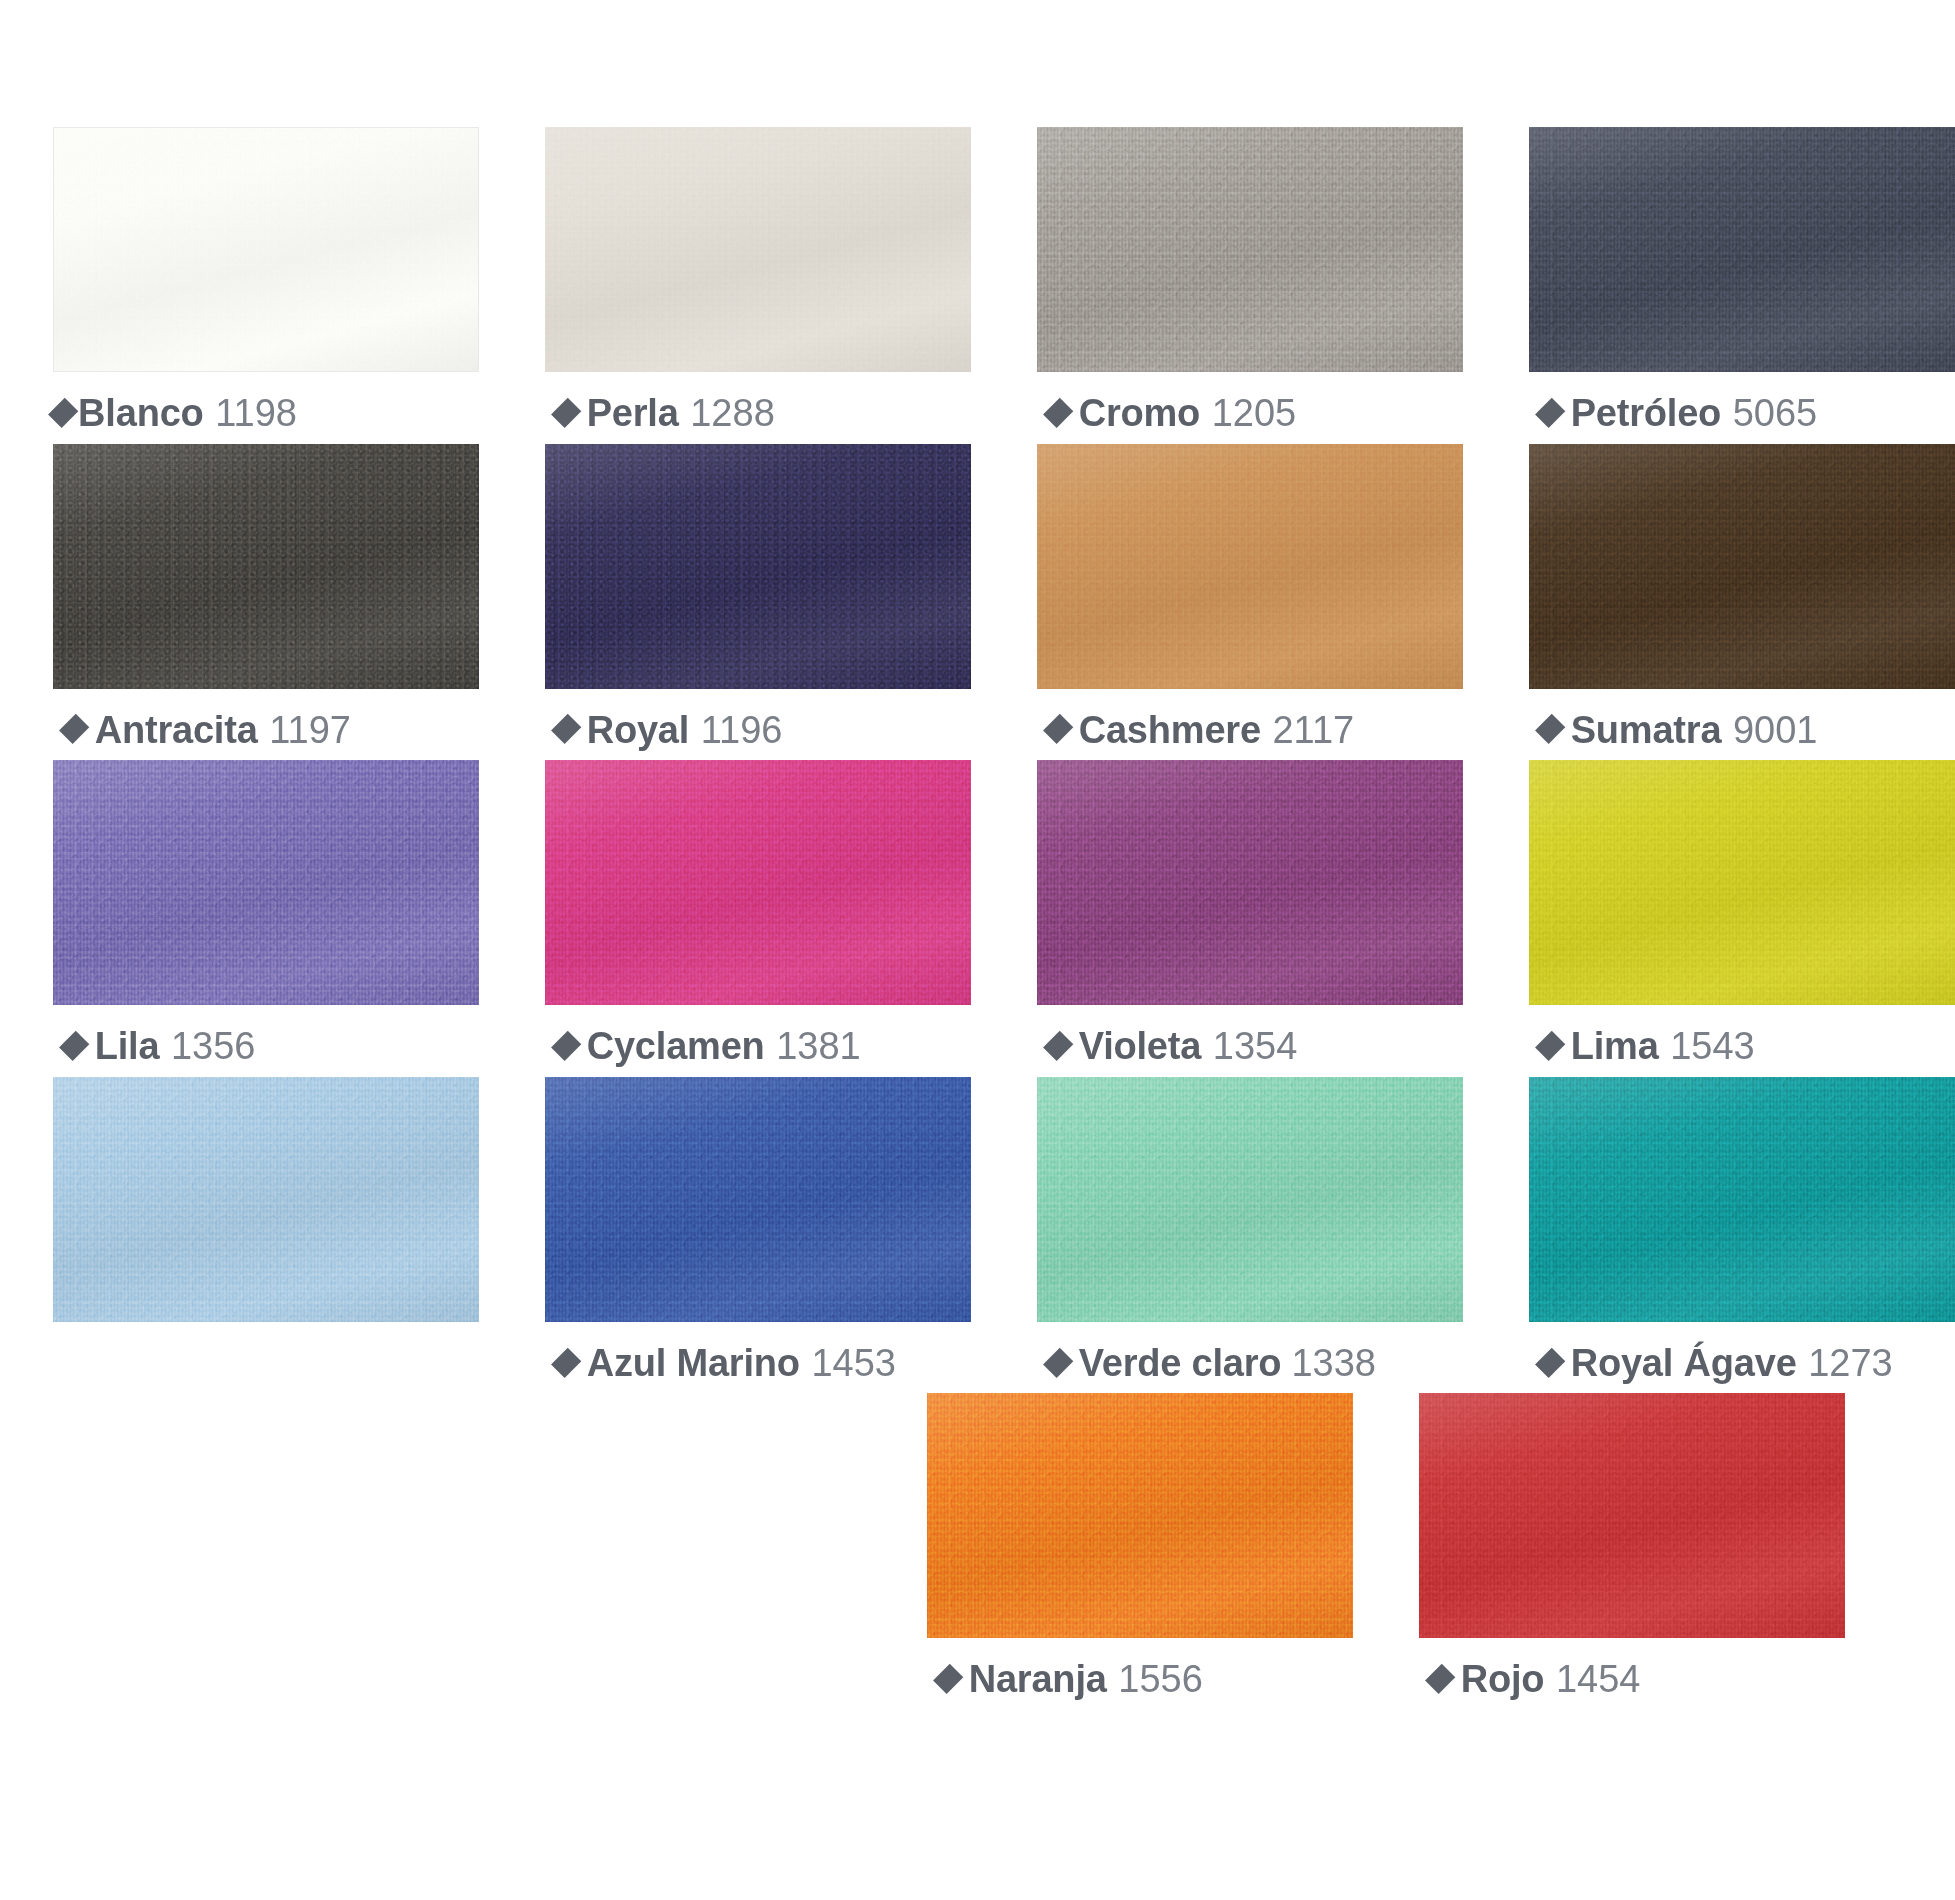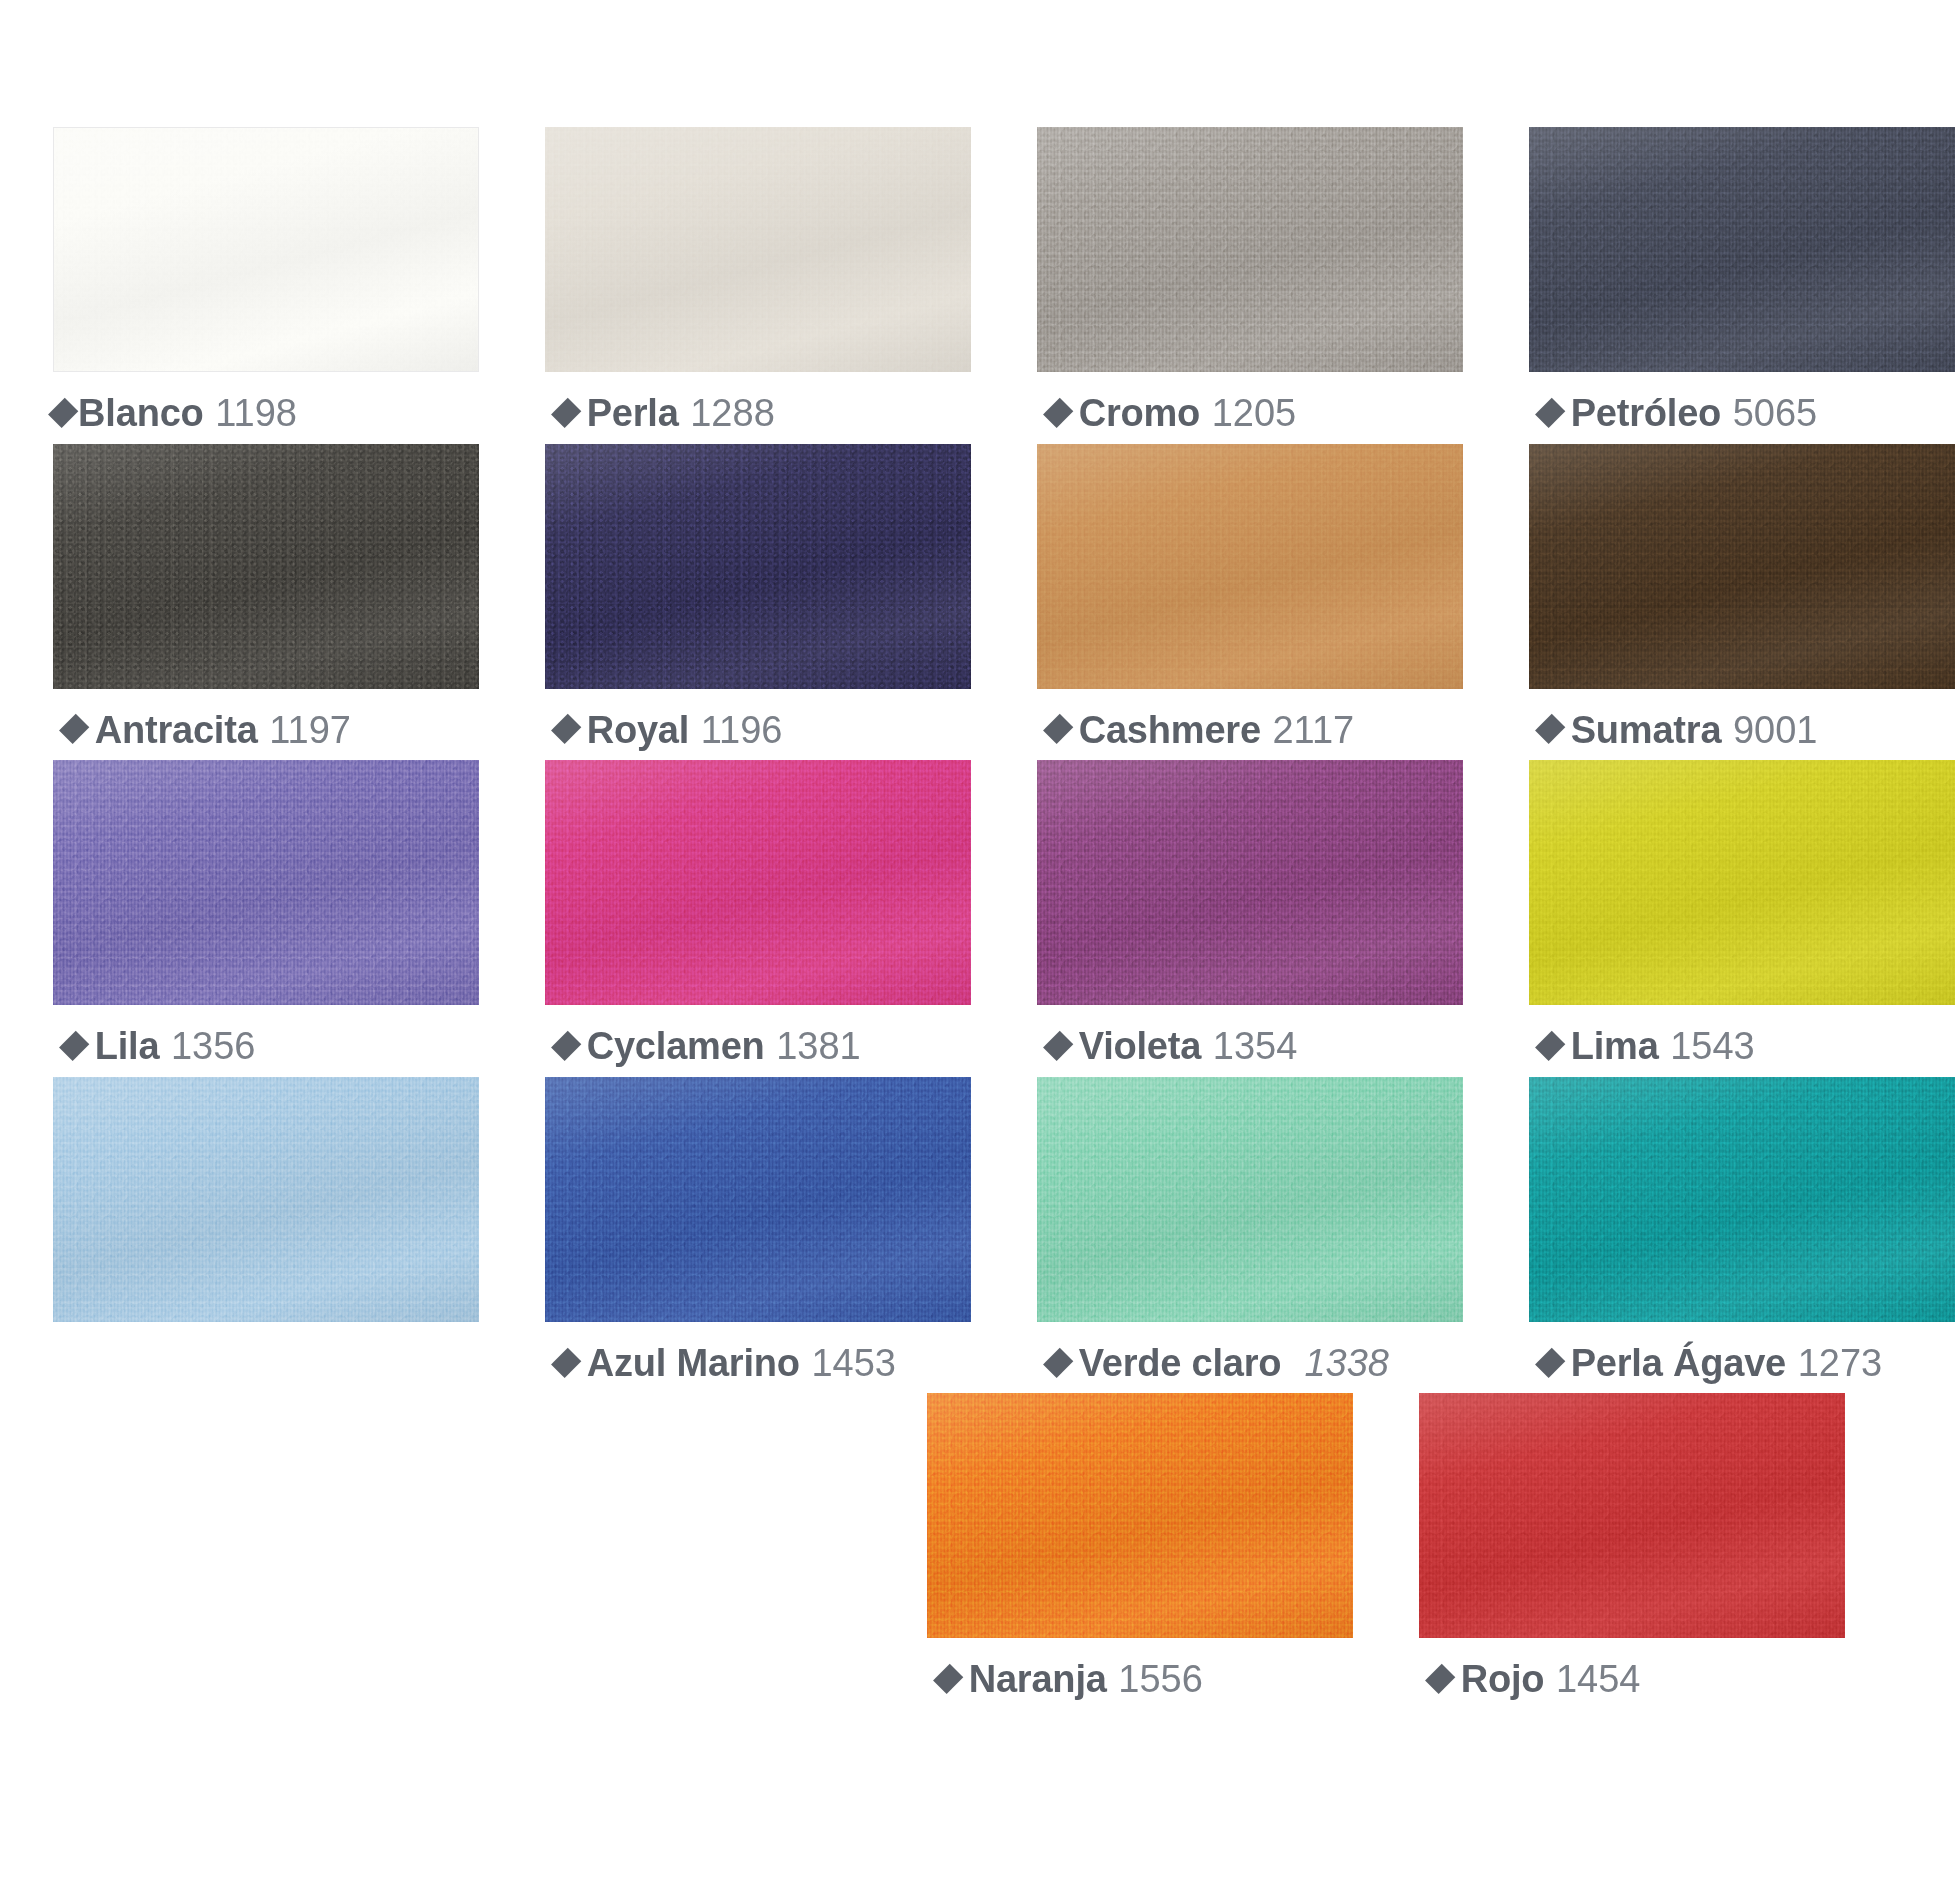--- a/index.html
+++ b/index.html
@@ -127,21 +127,21 @@
     color: #5b6068;
     letter-spacing: -0.2px;
   }
   .label .code {
     font-weight: normal;
     color: #7b8088;
     margin-left: 11.6px;
   }
   .label.indent-0 .diamond { margin-right: 4.8px; }
   .label.indent-2 { padding-left: 10.7px; text-align: center; }
-  .label.wide-gap .code { margin-left: 23px; font-style: italic; }
+  .label.wide-gap .code { margin-left: 10px; }
 
   
   .disclaimer {
     position: absolute;
     left: 111px;
     top: 1710px;
     width: 756px;
     text-align: right;
     font-size: 34px;
     line-height: 1.32;
@@ -357,21 +357,21 @@
       </div>
       <div class="cell">
         <div class="swatch vertical">
           <div class="base" style="background: rgb(17, 154, 156);"></div>
           <div class="grain"></div>
           <div class="grain2"></div>
           <div class="sheen"></div>
         </div>
         <div class="label indent-2">
           <span class="diamond"></span>
-          <span class="name">Perla Ágave</span>
+          <span class="name">Royal Ágave</span>
           <span class="code">1273</span>
         </div>
       </div>
     </div>
 
     <div class="row">
       <div class="cell spacer-cell"></div>
       <div class="cell spacer-cell"></div>
       <div class="cell">
         <div class="swatch vertical">

